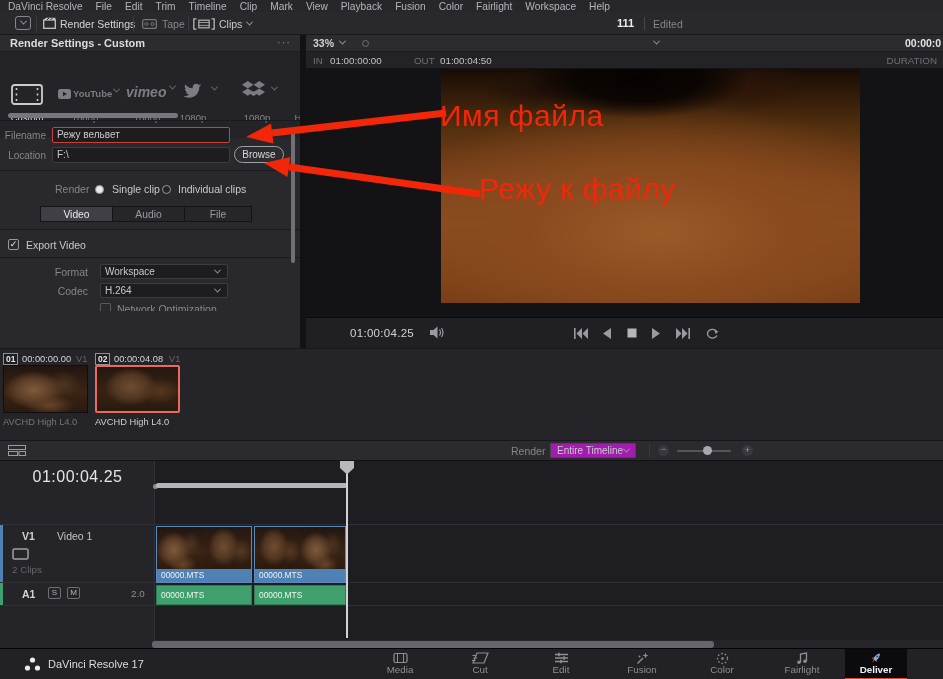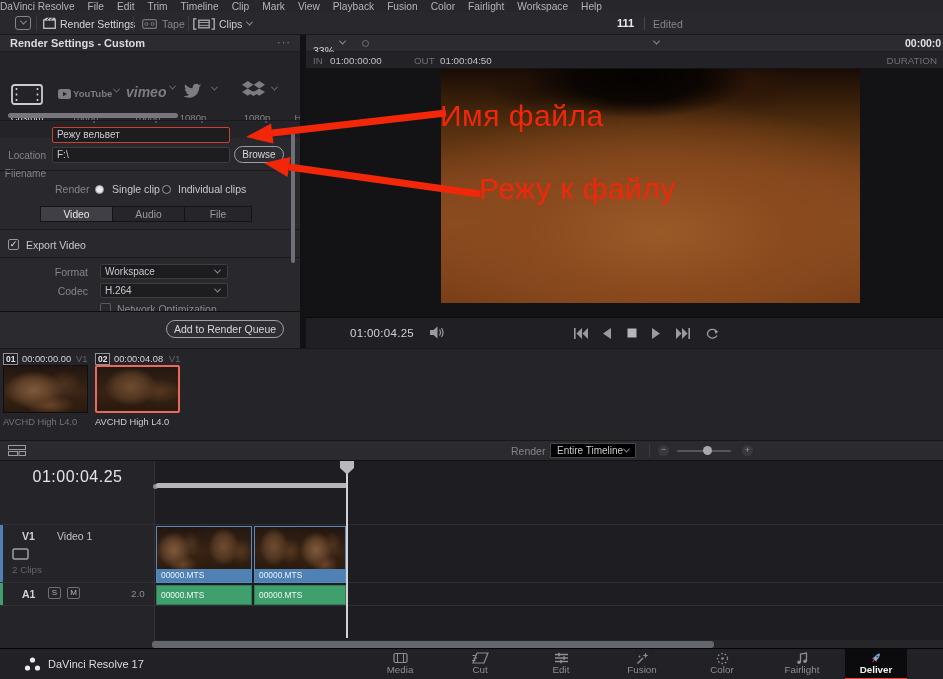--- a/index.html
+++ b/index.html
@@ -7,21 +7,21 @@
   body { font-family:"Liberation Sans","DejaVu Sans",sans-serif; }
   #app { position:relative; width:943px; height:679px; background:#121215; overflow:hidden;
          color:#c8c8cc; font-size:10.5px; white-space:nowrap; }
   .abs { position:absolute; }
   .chev { display:inline-block; width:5px; height:5px; border-right:1.3px solid currentColor;
           border-bottom:1.3px solid currentColor; transform:rotate(45deg) translate(-1px,-1px); }
   .vsep { width:1px; background:#3a3a40; }
   .hline { height:1px; background:#1a1a1e; }
   
   #menubar { left:0; top:0; width:943px; height:12px; background:#26262b; display:flex;
-             align-items:center; gap:13px; font-size:10.2px; color:#b4b4ba; }
+             align-items:center; gap:13px; padding-left:8px; font-size:10.2px; color:#b4b4ba; }
   #toolbar { left:0; top:12px; width:943px; height:23px; background:#28282d; border-bottom:1px solid #19191c; }
   
   #panel { left:0; top:35px; width:300px; height:313px; background:#28282d; }
   .field { background:#1d1d20; border:1px solid #3c3c42; border-radius:2px; color:#c9c9cd;
            font-size:10px; line-height:13px; padding-left:4px; overflow:hidden; }
   .pill { border:1px solid #9fa0a6; border-radius:9px; background:rgba(255,255,255,0.02);
           color:#d8d8dc; text-align:center; }
   .radio { width:9px; height:9px; border:1px solid #97979d; border-radius:50%; background:#232327; }
   .radio.sel { background:#e9e9ec; }
   .cbox { width:11px; height:11px; background:#2a2a2f; border:1px solid #97979d; border-radius:2px;
@@ -176,21 +176,21 @@
       </svg>
       <span class="chev abs" style="left:272px;top:34px;color:#6e6e74;"></span>
       <div class="plabel abs" style="left:232px;top:60px;width:50px;">1080p</div>
 
       <div class="plabel abs" style="left:293px;top:60px;width:10px;">H</div>
     </div>
 
     <div class="abs" style="left:8px;top:78px;width:170px;height:5px;background:#76767c;border-radius:2.5px;"></div>
     <div class="hline abs" style="left:0;top:85px;width:300px;"></div>
 
-    <span class="abs dim" style="left:0;top:95px;width:46px;text-align:right;font-size:10px;margin-top:38px;">Filename</span>
+    <span class="abs dim" style="left:0;top:95px;width:46px;text-align:right;font-size:10px;">Filename</span>
     <div class="field abs" style="left:52px;top:92px;width:178px;height:16px;border-color:#c94135;">Режу вельвет</div>
     <span class="abs dim" style="left:0;top:115px;width:46px;text-align:right;font-size:10px;">Location</span>
     <div class="field abs" style="left:52px;top:112px;width:178px;height:16px;">F:\</div>
     <div class="pill abs" style="left:234px;top:111px;width:50px;height:17px;font-size:10px;line-height:15px;">Browse</div>
 
     <div class="hline abs" style="left:0;top:135px;width:300px;"></div>
 
     <span class="abs dim" style="left:55px;top:148px;">Render</span>
     <div class="radio sel abs" style="left:95px;top:150px;"></div>
     <span class="abs" style="left:112px;top:148px;">Single clip</span>
@@ -217,28 +217,25 @@
     </div>
     <span class="abs dim" style="left:0;top:250px;width:88px;text-align:right;">Codec</span>
     <div class="field abs" style="left:100px;top:248px;width:128px;height:15px;">
       <span>H.264</span>
       <span class="chev abs" style="right:7px;top:4px;color:#9a9aa0;"></span>
     </div>
 
     <div class="abs" style="left:100px;top:268px;width:11px;height:8px;border:1px solid #5a5a60;border-top-left-radius:2px;border-top-right-radius:2px;border-bottom:none;"></div>
     <span class="abs" style="left:117px;top:268px;color:#88888e;height:8px;overflow:hidden;display:inline-block;">Network Optimization</span>
 
-    <div class="abs" style="left:0;top:276px;width:300px;height:37px;background:#2a2a2f;border-top:1px solid #101013;z-index:2;">
-      <div class="pill abs" style="left:166px;top:8px;width:118px;height:18px;line-height:16px;">Add to Render Queue</div>
-    </div>
     <div class="abs" style="left:291px;top:98px;width:4px;height:130px;background:#707076;border-radius:2px;z-index:3;"></div>
   </div>
 
   <div id="vhead" class="abs">
-    <span class="abs" style="left:7px;top:10px;font-weight:normal;color:#d2d2d6;">33%</span>
+    <span class="abs" style="left:7px;top:2px;font-weight:bold;color:#d2d2d6;">33%</span>
     <span class="chev abs" style="left:34px;top:5px;color:#9a9aa0;"></span>
     <div class="abs" style="left:56px;top:5px;width:7px;height:7px;border:1px solid #6e6e74;border-radius:50%;"></div>
     <span class="abs" style="left:290px;top:16px;font-weight:bold;color:#d4d4d8;">Timeline 1</span>
     <span class="chev abs" style="left:348px;top:5px;color:#9a9aa0;"></span>
     <span class="abs" style="left:599px;top:2px;font-weight:bold;color:#e2e2e6;">00:00:0</span>
   </div>
   <div id="inout" class="abs">
     <span class="abs" style="left:7px;top:3px;color:#6e6e74;text-align:right;">IN</span>
     <span class="abs" style="left:24px;top:3px;color:#c2c2c6;">01:00:00:00</span>
     <span class="abs" style="left:108px;top:3px;color:#6e6e74;">OUT</span>
@@ -298,21 +295,21 @@
     </div>
   </div>
 
   <div id="tlbar" class="abs">
     <svg class="abs" style="left:8px;top:4px;" width="18" height="12" viewBox="0 0 18 12">
       <rect x="0.5" y="0.5" width="17" height="4" fill="none" stroke="#9a9aa0"></rect>
       <rect x="0.5" y="6.5" width="9" height="4" fill="none" stroke="#9a9aa0"></rect>
       <rect x="11" y="6.5" width="6.5" height="4" fill="none" stroke="#9a9aa0"></rect>
     </svg>
     <span class="abs dim" style="left:511px;top:4px;">Render</span>
-    <div class="abs" style="left:550px;top:2px;width:86px;height:15px;background:#000000;border:1px solid #47474d;border-radius:1px;">
+    <div class="abs" style="left:550px;top:2px;width:86px;height:15px;background:#a21caf;border:1px solid #47474d;border-radius:1px;">
       <span class="abs" style="left:6px;top:1px;font-size:10px;color:#c9c9cd;">Entire Timeline</span>
       <span class="chev abs" style="right:6px;top:4px;color:#9a9aa0;"></span>
     </div>
     <div class="vsep abs" style="left:649px;top:3px;height:13px;"></div>
     <div class="abs" style="left:658px;top:4px;width:11px;height:11px;border-radius:50%;background:#38383e;color:#9a9aa0;text-align:center;line-height:9px;font-size:9px;">−</div>
     <div class="abs" style="left:677px;top:9px;width:54px;height:2px;background:#55555b;border-radius:1px;"></div>
     <div class="abs" style="left:703px;top:5px;width:9px;height:9px;border-radius:50%;background:#a7a7ad;"></div>
     <div class="abs" style="left:742px;top:4px;width:11px;height:11px;border-radius:50%;background:#38383e;color:#9a9aa0;text-align:center;line-height:10px;font-size:9px;">+</div>
   </div>
 

